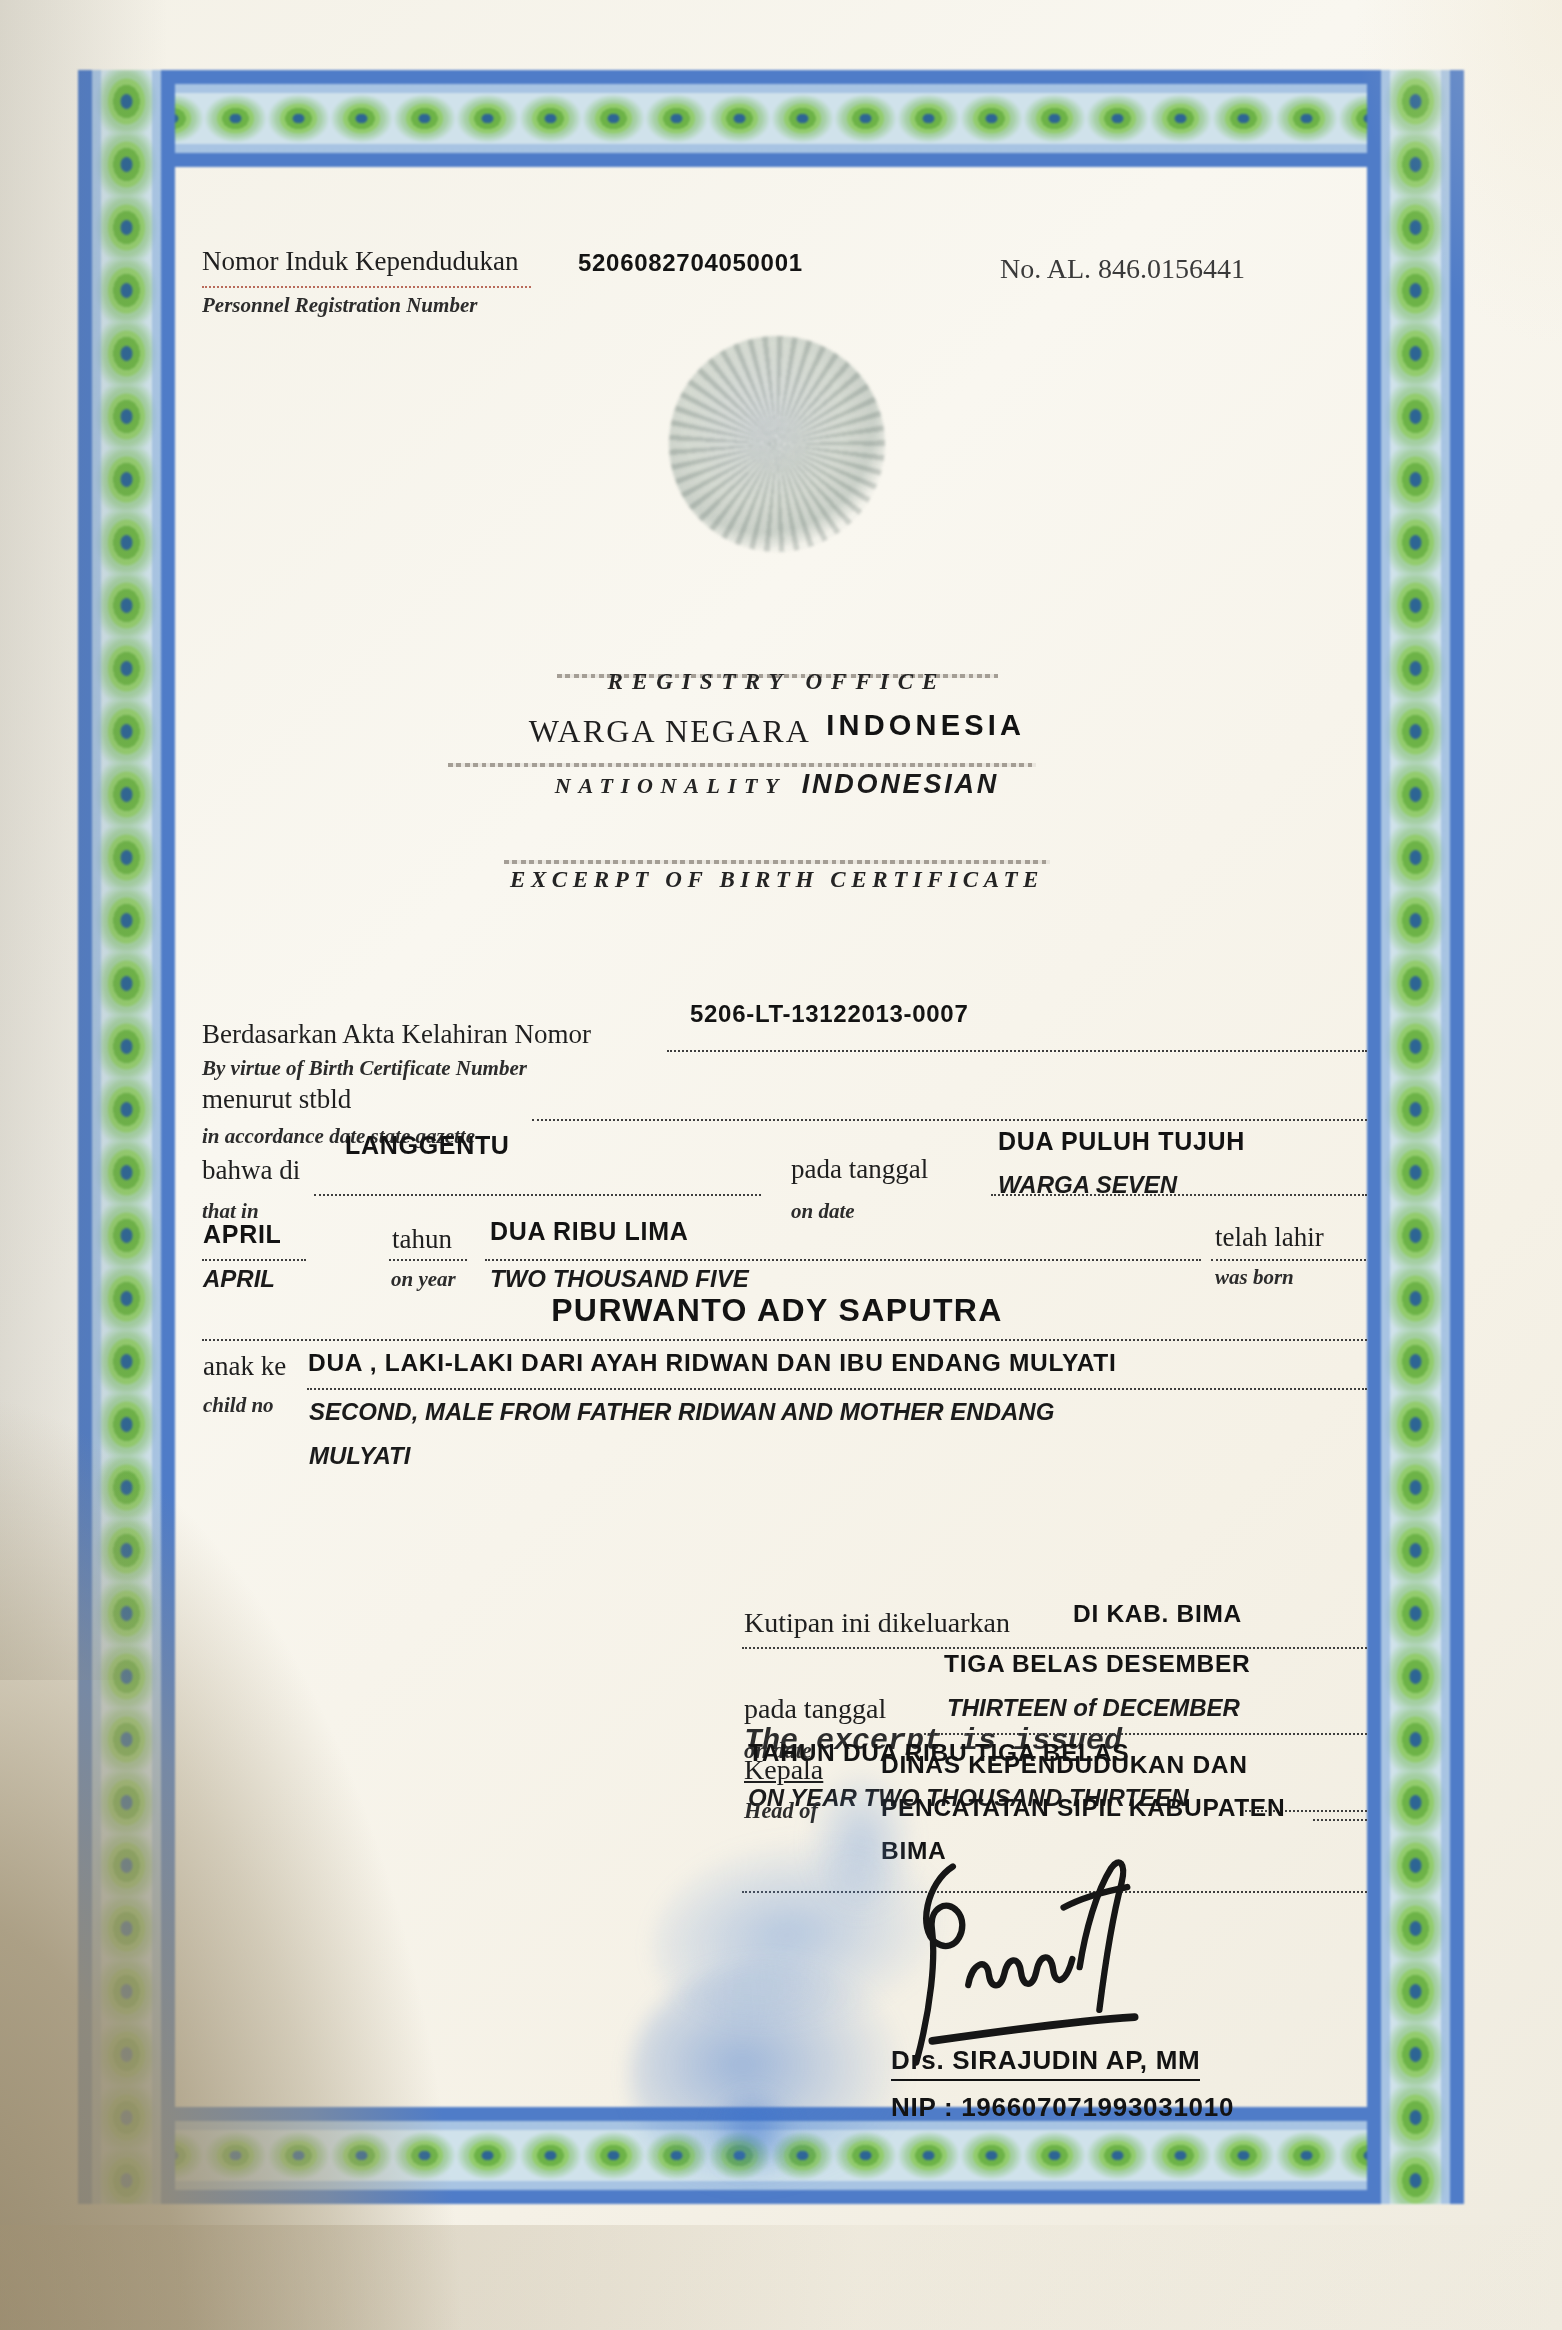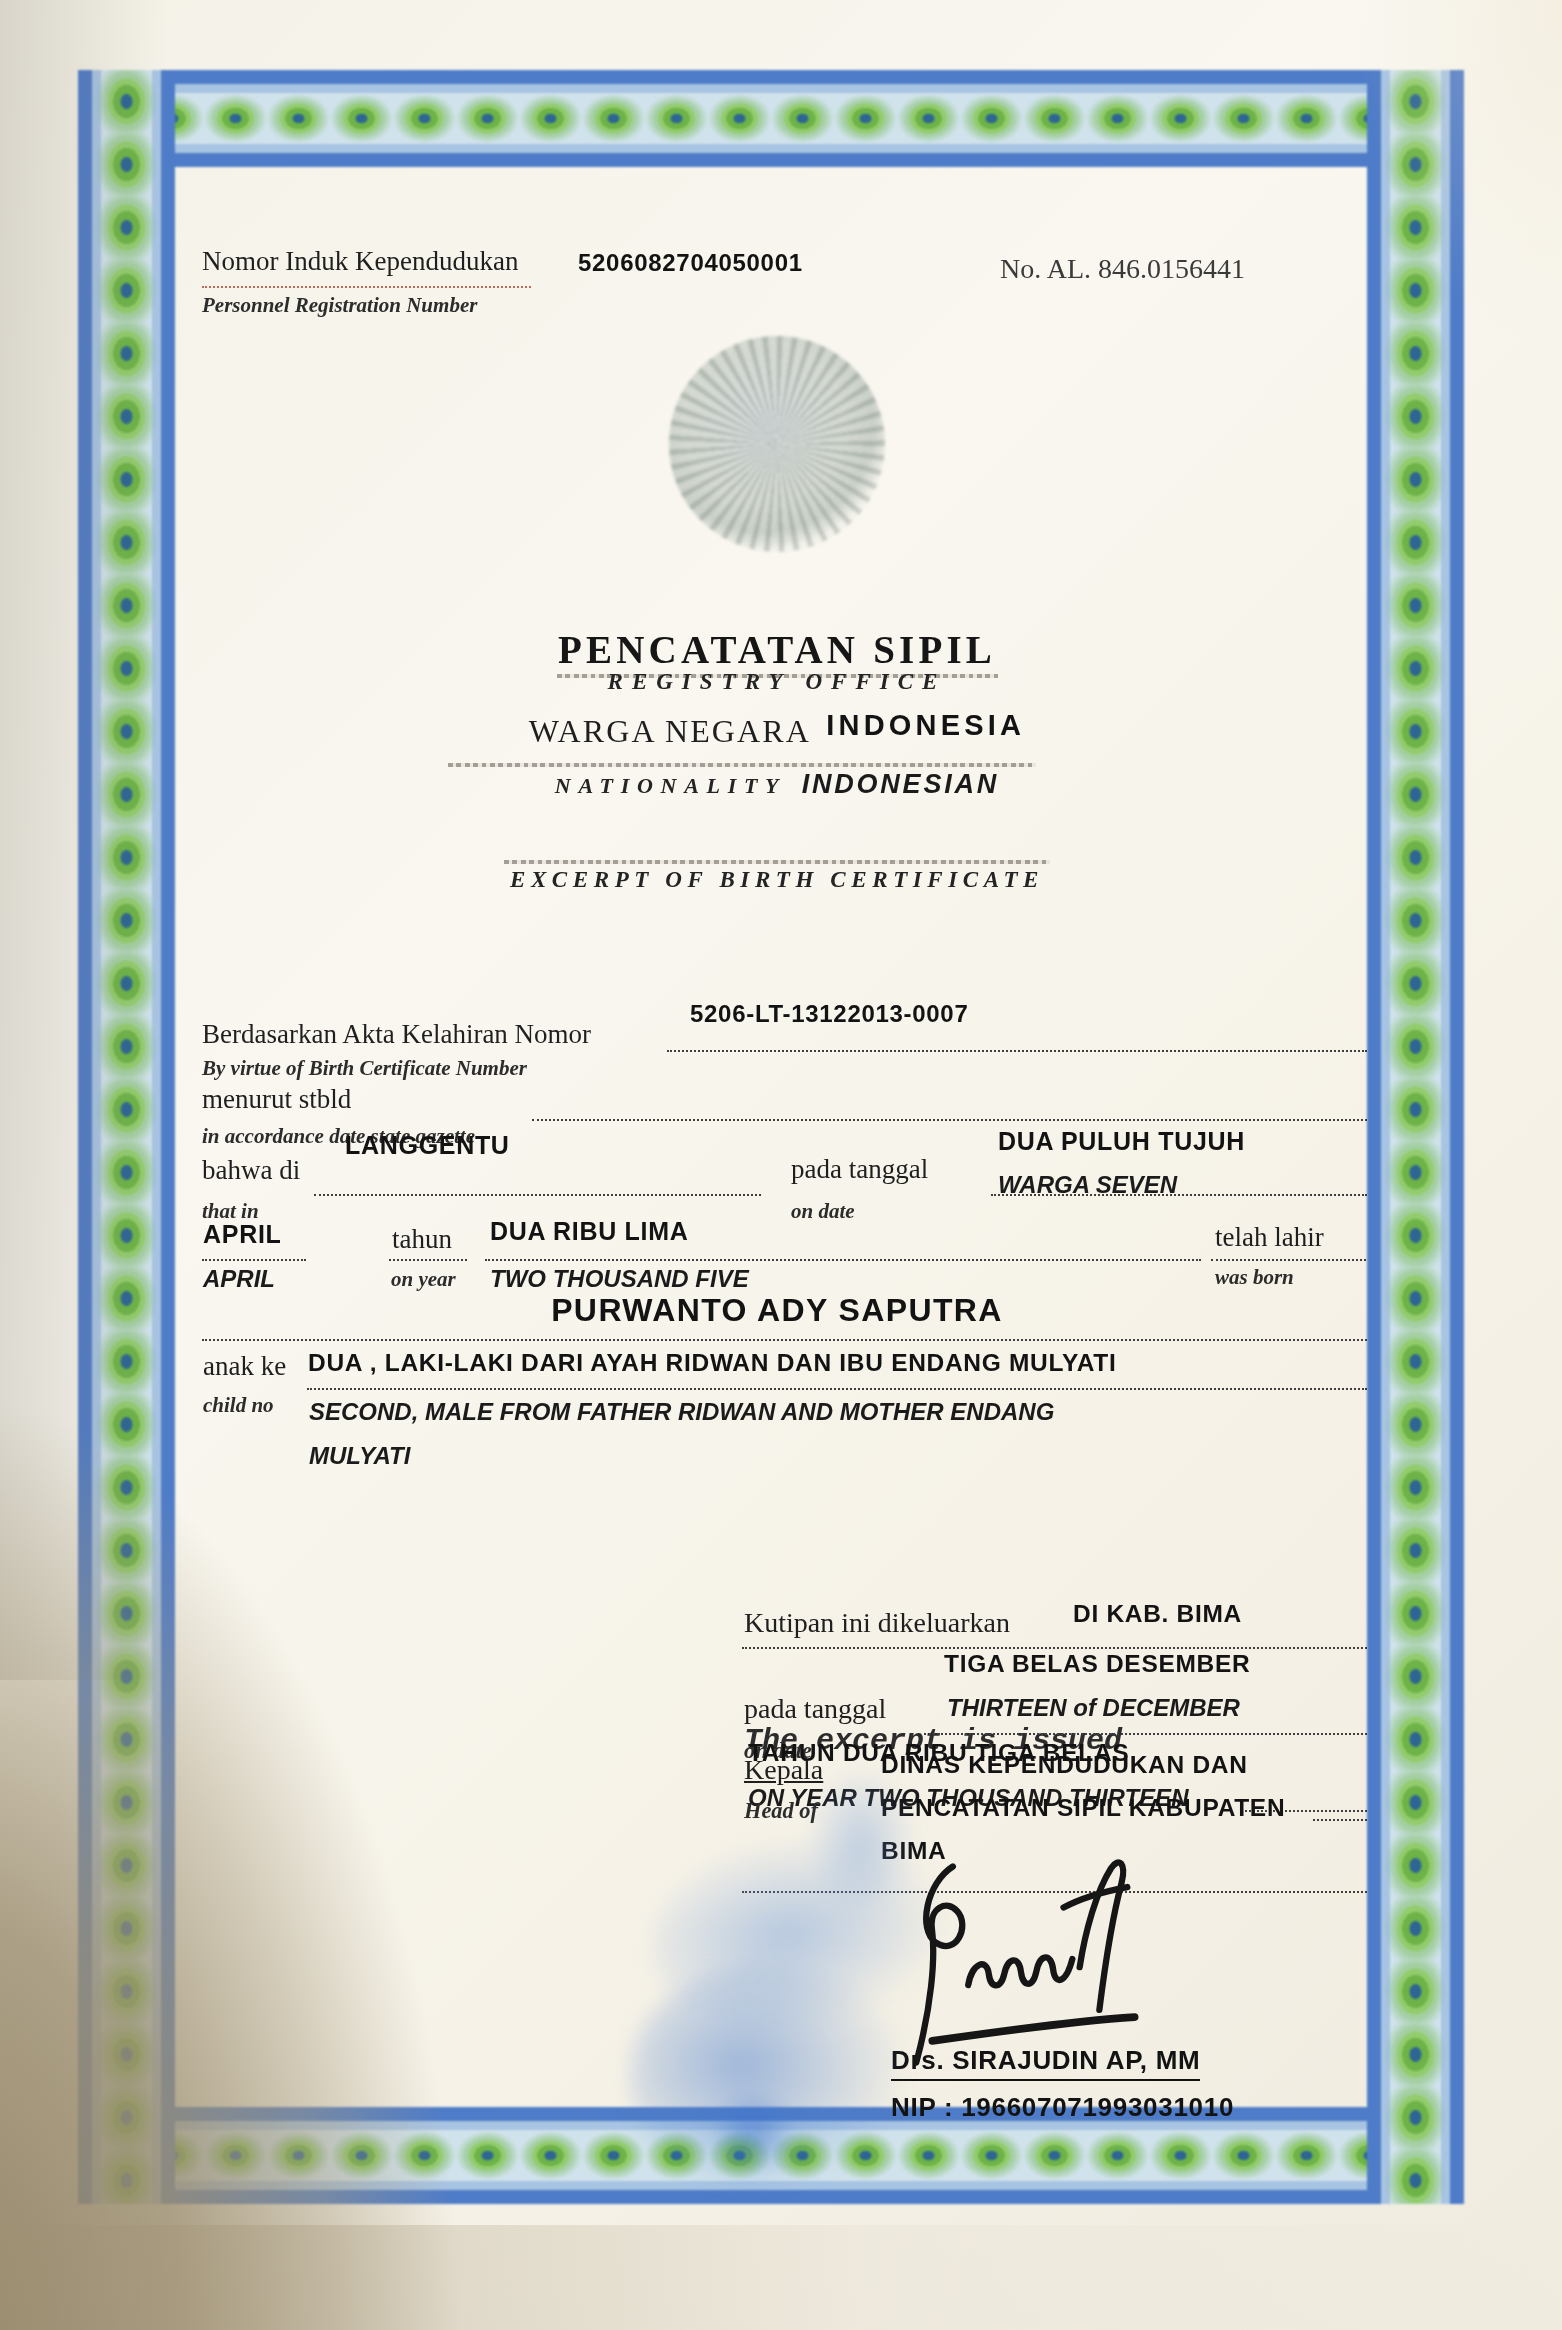--- a/index.html
+++ b/index.html
@@ -70,21 +70,20 @@
   <div class="ink">
 
     <div class="abs sid" style="left:202px;top:246px;">Nomor Induk Kependudukan</div>
     <div class="abs" style="left:202px;top:286px;width:329px;border-bottom:2.1px dotted #b96a5a;"></div>
     <div class="abs sen" style="left:202px;top:293px;">Personnel Registration Number</div>
     <div class="abs val" style="left:578px;top:249px;font-size:24px;">5206082704050001</div>
     <div class="abs sid" style="left:1000px;top:253px;font-size:28px;color:#3a3a3a;">No. AL. 846.0156441</div>
 
     <div class="abs seal" style="left:669px;top:336px;width:216px;height:216px;"></div>
 
-    <div class="abs ctr h1" style="top:627px;">PENCATATAN SIPIL</div>
     <div class="abs micro" style="left:557px;top:674px;width:441px;"></div>
     <div class="abs ctr hsub" style="top:669px;text-align:center;">REGISTRY OFFICE</div>
 
     <div class="abs ctr hrow" style="top:713px;">
       <span class="sid" style="font-size:32px;letter-spacing:2.1px;">WARGA NEGARA</span>
       <span class="val" style="font-size:29px;letter-spacing:4.2px;position:relative;top:-7px;">INDONESIA</span>
     </div>
     <div class="abs micro" style="left:448px;top:763px;width:588px;"></div>
     <div class="abs ctr hrow" style="top:769px;">
       <span class="hsub" style="font-size:22px;letter-spacing:7.7px;">NATIONALITY</span>

